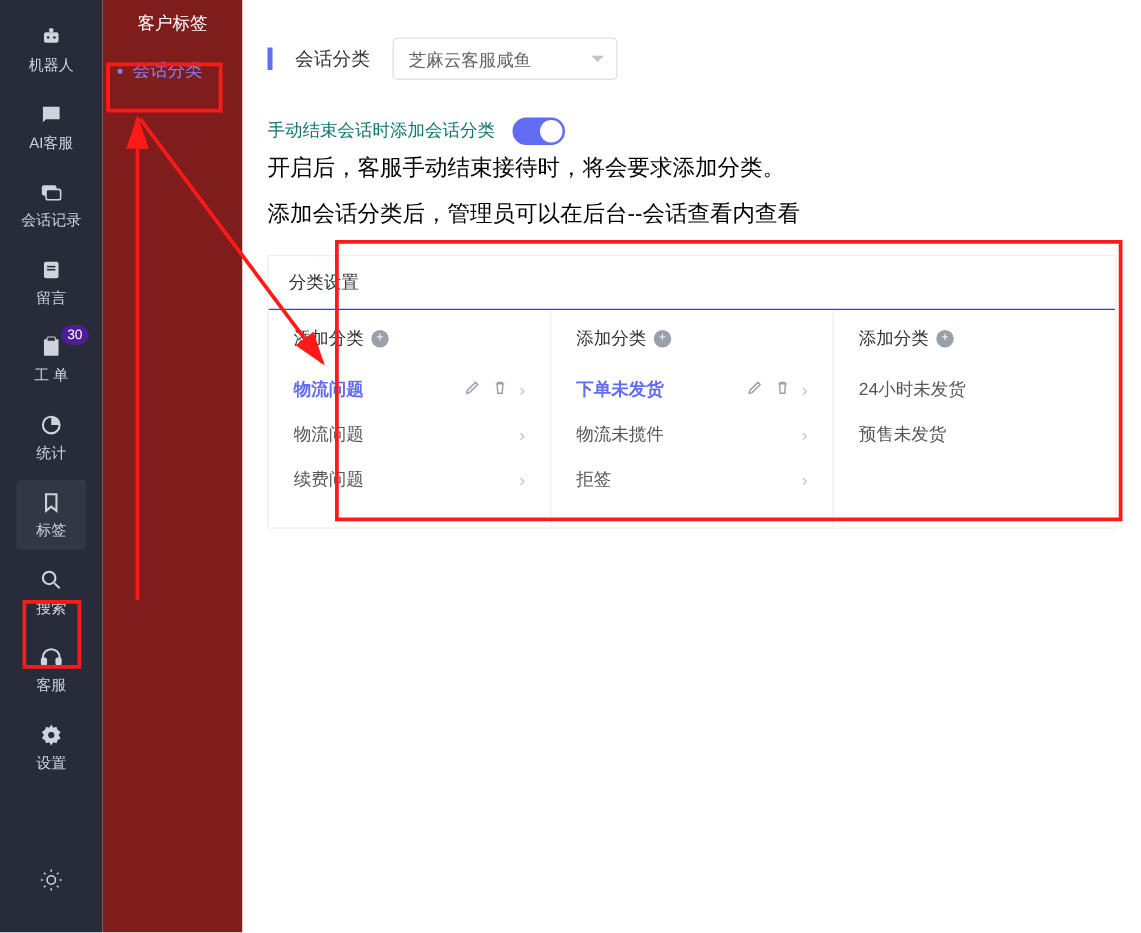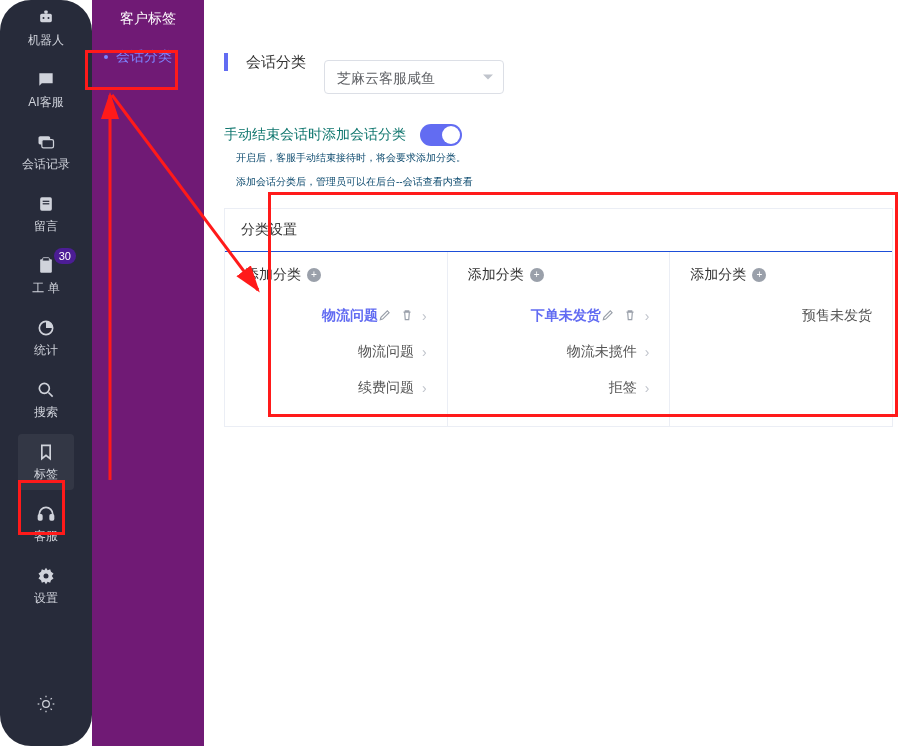--- a/index.html
+++ b/index.html
@@ -1,62 +1,62 @@
 <!DOCTYPE html>
 <html><head>
 <meta charset="utf-8">
 <style>
 * { box-sizing: border-box; margin: 0; padding: 0; }
 body { font-family: -apple-system, "PingFang SC", "Microsoft YaHei", sans-serif; background: #fff; width: 913px; height: 746px; overflow: hidden; font-size: 14px; }
 .app { display: flex; height: 100%; }
 
 
-.nav { width: 92px; background: #272B3A; display: flex; flex-direction: column; align-items: center; gap: 6px; border-radius: 31px; }
+.nav { width: 82px; background: #272B3A; display: flex; flex-direction: column; align-items: center; padding-top: 12px; gap: 6px; }
 .nav-item { width: 56px; height: 56px; display: flex; flex-direction: column; align-items: center; justify-content: center; gap: 4px; color: #d0d3db; cursor: pointer; border-radius: 4px; position: relative; }
 .nav-item.active { background: rgba(255,255,255,0.06); }
 .nav-icon { width: 20px; height: 20px; display: flex; align-items: center; justify-content: center; }
 .nav-label { font-size: 12px; color: #d0d3db; }
 .nav-bottom { margin-top: auto; margin-bottom: 14px; }
 .badge { position: absolute; top: 0px; right: -2px; background: #4c1d95; color: #fff; font-size: 11px; border-radius: 10px; padding: 0 5px; line-height: 16px; min-width: 18px; text-align: center; }
 
 
 .hl { position: absolute; border: 3px solid #ff1a1a; pointer-events: none; z-index: 50; }
 
 
 .arrow-svg { position: absolute; left: 0; top: 0; z-index: 40; pointer-events: none; }
 
 
-.sub { width: 112px; background: #701a75; color: #fff; padding-top: 10px; }
+.sub { width: 112px; background: #7f1d1d; color: #fff; padding-top: 10px; }
 .sub-title { text-align: center; font-size: 14px; color: #fff; padding-bottom: 10px; }
 .sub-item { font-size: 14px; color: #7C84FF; padding: 10px 12px 10px 24px; cursor: pointer; position: relative; }
 .sub-item::before { content: ""; position: absolute; left: 12px; top: 50%; transform: translateY(-50%); width: 4px; height: 4px; border-radius: 50%; background: #7C84FF; }
 
 
 .main { flex: 1; background: #fff; padding: 30px 0 0 0; position: relative; }
 .header-row { display: flex; align-items: center; gap: 18px; padding: 0 20px; margin-bottom: 30px; }
 .header-bar { width: 4px; height: 18px; background: #626CF2; }
 .header-label { font-size: 15px; color: #333; }
-.select-box { border: 1px solid #dcdfe6; border-radius: 4px; padding: 0 30px 0 12px; height: 34px; line-height: 34px; color: #606266; min-width: 180px; position: relative; cursor: pointer; margin-top: 30px; }
+.select-box { border: 1px solid #dcdfe6; border-radius: 4px; padding: 0 30px 0 12px; height: 34px; line-height: 34px; color: #606266; min-width: 180px; position: relative; cursor: pointer; }
 .select-box::after { content: ""; position: absolute; right: 10px; top: 50%; width: 0; height: 0; border-left: 5px solid transparent; border-right: 5px solid transparent; border-top: 5px solid #c0c4cc; transform: translateY(-50%); }
 
 .toggle-row { display: flex; align-items: center; gap: 14px; padding: 0 20px; color: #0f766e; }
 .toggle { width: 42px; height: 22px; background: #626CF2; border-radius: 11px; position: relative; cursor: pointer; }
 .toggle::after { content: ""; position: absolute; width: 18px; height: 18px; background: #fff; border-radius: 50%; top: 2px; right: 2px; }
-.hint { color: #0c4a6e; font-size: 10px; padding: 4px 20px; line-height: 1.6; margin-left: 12px; }
+.hint { color: #000000; font-size: 18px; padding: 4px 20px; line-height: 1.6; }
 
 .panel { border: 1px solid #ebeef5; margin: 14px 20px 0; }
 .panel-title { padding: 12px 16px; border-bottom: 1px solid #1d4ed8; color: #333; font-size: 14px; }
 .cols { display: flex; }
 .col { flex: 1; border-right: 1px solid #ebeef5; padding: 14px 20px 20px; }
 .col:last-child { border-right: none; }
 .add-row { color: #333; font-size: 14px; margin-bottom: 14px; display: flex; align-items: center; gap: 6px; cursor: pointer; }
 .plus { width: 14px; height: 14px; border-radius: 50%; background: #9aa0aa; color: #fff; font-size: 10px; display: inline-flex; align-items: center; justify-content: center; line-height: 1; }
 .cat-row { display: flex; align-items: center; height: 36px; cursor: pointer; color: #555; font-size: 14px; }
 .cat-row.sel .cat-name { color: #626CF2; font-weight: 600; }
-.cat-name { flex: 1; text-align: right; }
+.cat-name { flex: 1; }
 .row-icons { display: flex; gap: 8px; color: #9aa0aa; font-size: 13px; }
 .chev { color: #c0c4cc; margin-left: 8px; }
 </style>
 </head>
 <body>
 <div class="app">
 
   <div class="nav">
     <div class="nav-item">
       <span class="nav-icon">
@@ -108,36 +108,36 @@
     </div>
     <div class="nav-item">
       <span class="nav-icon">
         <svg width="20" height="20" viewBox="0 0 24 24" fill="#d0d3db">
             <circle cx="12" cy="12" r="8" fill="none" stroke="#d0d3db" stroke-width="2"></circle>
             <path d="M12 4a8 8 0 018 8h-8V4z"></path>
           </svg>
       </span>
       <span class="nav-label">统计</span>
     </div>
+    <div class="nav-item active">
+      <span class="nav-icon">
+        <svg width="20" height="20" viewBox="0 0 24 24" fill="none" stroke="#d0d3db" stroke-width="2">
+            <path d="M7 4h10v16l-5-4-5 4V4z"></path>
+          </svg>
+      </span>
+      <span class="nav-label">标签</span>
+    </div>
     <div class="nav-item">
       <span class="nav-icon">
         <svg width="20" height="20" viewBox="0 0 24 24" fill="none" stroke="#d0d3db" stroke-width="2">
             <circle cx="10" cy="10" r="6"></circle>
             <line x1="15" y1="15" x2="20" y2="20"></line>
           </svg>
       </span>
       <span class="nav-label">搜索</span>
-    </div>
-    <div class="nav-item active">
-      <span class="nav-icon">
-        <svg width="20" height="20" viewBox="0 0 24 24" fill="none" stroke="#d0d3db" stroke-width="2">
-            <path d="M7 4h10v16l-5-4-5 4V4z"></path>
-          </svg>
-      </span>
-      <span class="nav-label">标签</span>
     </div>
     <div class="nav-item">
       <span class="nav-icon">
         <svg width="20" height="20" viewBox="0 0 24 24" fill="none" stroke="#d0d3db" stroke-width="2">
             <path d="M4 13v-1a8 8 0 0116 0v1"></path>
             <rect x="3" y="13" width="4" height="6" rx="1" fill="#d0d3db"></rect>
             <rect x="17" y="13" width="4" height="6" rx="1" fill="#d0d3db"></rect>
           </svg>
       </span>
       <span class="nav-label">客服</span>
@@ -256,20 +256,23 @@
             <span class="chev">›</span>
           </div>
         </div>
 
         <div class="col">
           <div class="add-row">
             <span>添加分类</span>
             <span class="plus">+</span>
           </div>
           <div class="cat-row">
+            <span class="cat-name">24小时未发货</span>
+          </div>
+          <div class="cat-row">
             <span class="cat-name">预售未发货</span>
           </div>
         </div>
       </div>
     </div>
   </div>
 </div>
 
 <div class="hl" style="left:85px; top:50px; width:93px; height:40px;"></div>
 <div class="hl" style="left:18px; top:480px; width:47px; height:55px;"></div>

